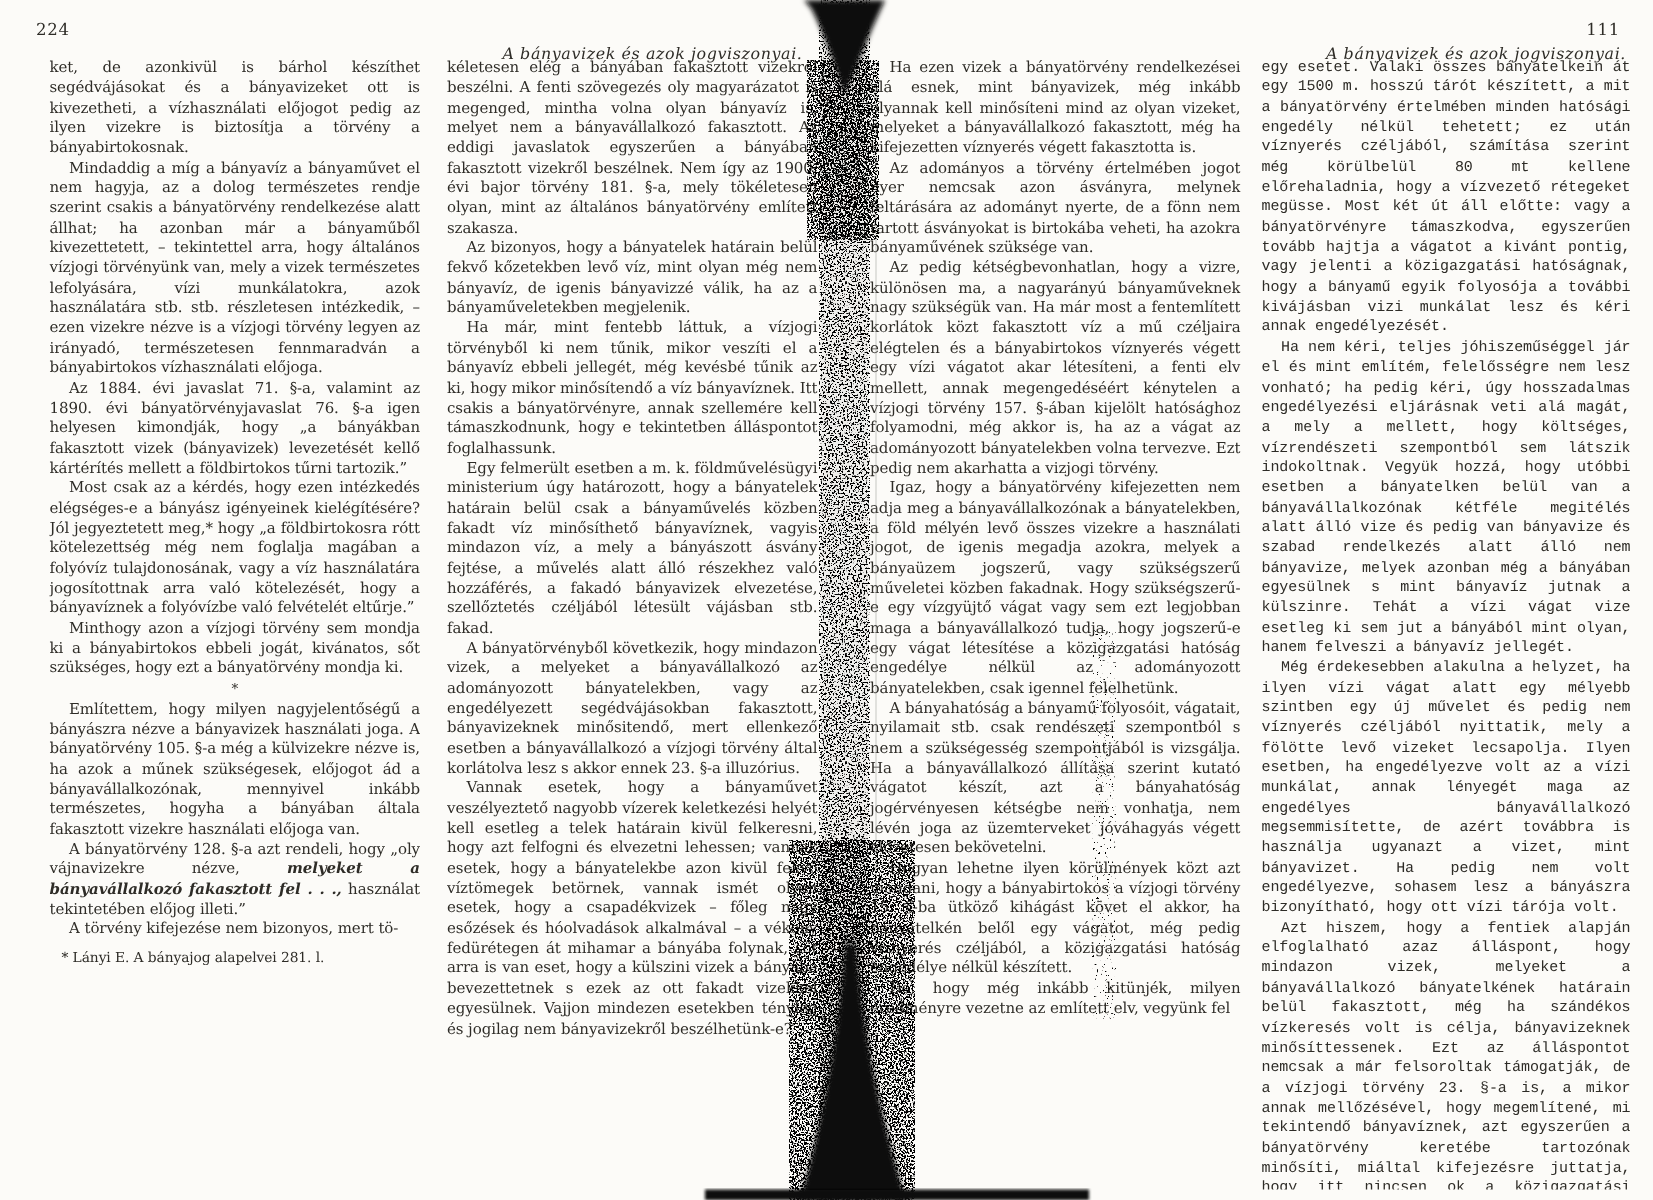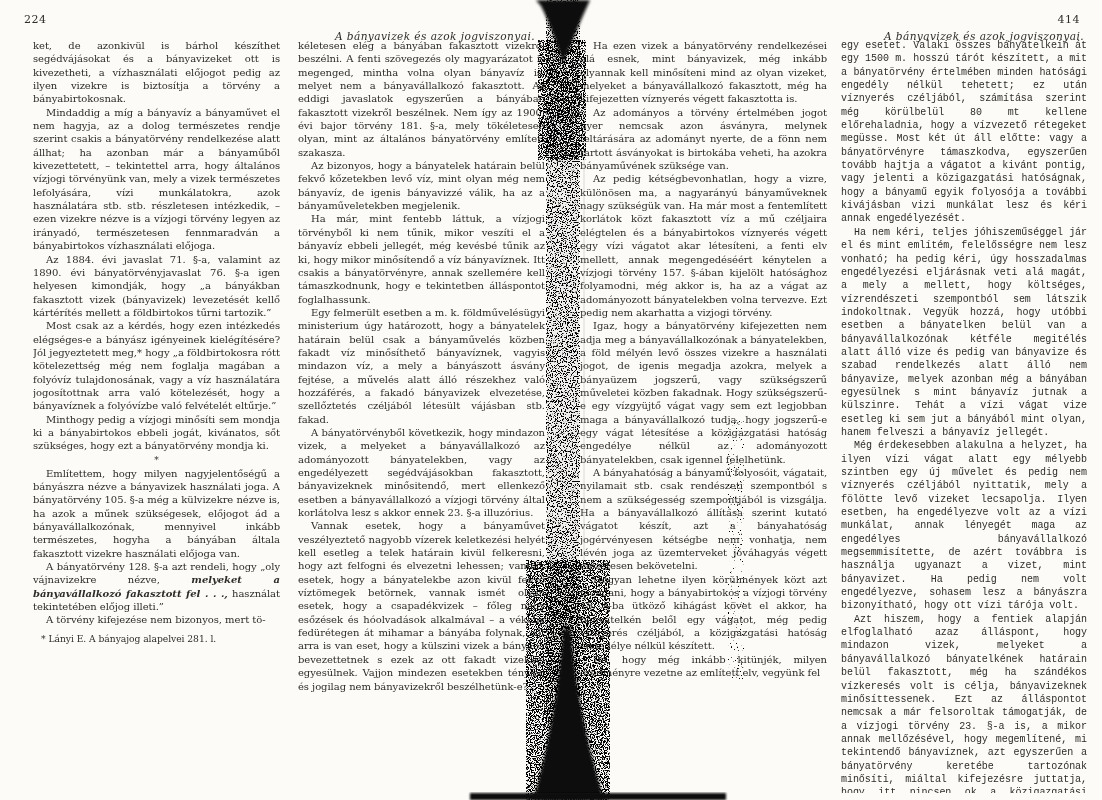--- a/index.html
+++ b/index.html
@@ -31,28 +31,28 @@
   em{font-style:italic;font-weight:bold;}
   #gutter{position:absolute;left:0;top:0;pointer-events:none;}
 </style>
 </head>
 <body>
 
 <div id="num-left" class="hdr-num">224</div>
 <div id="title-left" class="hdr-title">A bányavizek és azok jogviszonyai.</div>
 
 <div id="title-right" class="hdr-title">A bányavizek és azok jogviszonyai.</div>
-<div id="num-right" class="hdr-num">414</div>
+<div id="num-right" class="hdr-num">111</div>
 
 <div id="L1" class="col">
     <p class="para cont"><span>ket, de azonkivül is bárhol készíthet segédvájásokat és a bányavizeket ott is kivezetheti, a vízhasználati előjogot pedig az ilyen vizekre is biztosítja a törvény a bányabirtokosnak.</span></p>
     <p class="para"><span>Mindaddig a míg a bányavíz a bányaművet el nem hagyja, az a dolog természetes rendje szerint csakis a bányatörvény rendelkezése alatt állhat; ha azonban már a bányaműből kivezettetett, – tekintettel arra, hogy általános vízjogi törvényünk van, mely a vizek természetes lefolyására, vízi munkálatokra, azok használatára stb. stb. részletesen intézkedik, – ezen vizekre nézve is a vízjogi törvény legyen az irányadó, természetesen fennmaradván a bányabirtokos vízhasználati előjoga.</span></p>
     <p class="para"><span>Az 1884. évi javaslat 71. §-a, valamint az 1890. évi bányatörvényjavaslat 76. §-a igen helyesen kimondják, hogy „a bányákban fakasztott vizek (bányavizek) levezetését kellő kártérítés mellett a földbirtokos tűrni tartozik.”</span></p>
     <p class="para"><span>Most csak az a kérdés, hogy ezen intézkedés elégséges-e a bányász igényeinek kielégítésére? Jól jegyeztetett meg,* hogy „a földbirtokosra rótt kötelezettség még nem foglalja magában a folyóvíz tulajdonosának, vagy a víz használatára jogosítottnak arra való kötelezését, hogy a bányavíznek a folyóvízbe való felvételét eltűrje.”</span></p>
-    <p class="para"><span>Minthogy pedig a vízjogi minősíti sem mondja ki a bányabirtokos ebbeli jogát, kivánatos, sőt szükséges, hogy ezt a bányatörvény mondja ki.</span></p>
+    <p class="para"><span>Minthogy azon a vízjogi törvény sem mondja ki a bányabirtokos ebbeli jogát, kivánatos, sőt szükséges, hogy ezt a bányatörvény mondja ki.</span></p>
     <p class="para sep"><span>*</span></p>
     <p class="para"><span>Említettem, hogy milyen nagyjelentőségű a bányászra nézve a bányavizek használati joga. A bányatörvény 105. §-a még a külvizekre nézve is, ha azok a műnek szükségesek, előjogot ád a bányavállalkozónak, mennyivel inkább természetes, hogyha a bányában általa fakasztott vizekre használati előjoga van.</span></p>
     <p class="para"><span>A bányatörvény 128. §-a azt rendeli, hogy „oly vájnavizekre nézve, </span><em>melyeket a bányavállalkozó fakasztott fel . . .,</em><span> használat tekintetében előjog illeti.”</span></p>
     <p class="para"><span>A törvény kifejezése nem bizonyos, mert tö-</span></p>
     <p class="para footnote"><span>* Lányi E. A bányajog alapelvei 281. l.</span></p>
   </div>
 <div id="L2" class="col">
     <p class="para cont"><span>kéletesen elég a bányában fakasztott vizekről beszélni. A fenti szövegezés oly magyarázatot is megenged, mintha volna olyan bányavíz is, melyet nem a bányavállalkozó fakasztott. Az eddigi javaslatok egyszerűen a bányában fakasztott vizekről beszélnek. Nem így az 1900. évi bajor törvény 181. §-a, mely tökéletesen olyan, mint az általános bányatörvény említett szakasza.</span></p>
     <p class="para"><span>Az bizonyos, hogy a bányatelek határain belül fekvő kőzetekben levő víz, mint olyan még nem bányavíz, de igenis bányavizzé válik, ha az a bányaműveletekben megjelenik.</span></p>
     <p class="para"><span>Ha már, mint fentebb láttuk, a vízjogi törvényből ki nem tűnik, mikor veszíti el a bányavíz ebbeli jellegét, még kevésbé tűnik az ki, hogy mikor minősítendő a víz bányavíznek. Itt csakis a bányatörvényre, annak szellemére kell támaszkodnunk, hogy e tekintetben álláspontot foglalhassunk.</span></p>

